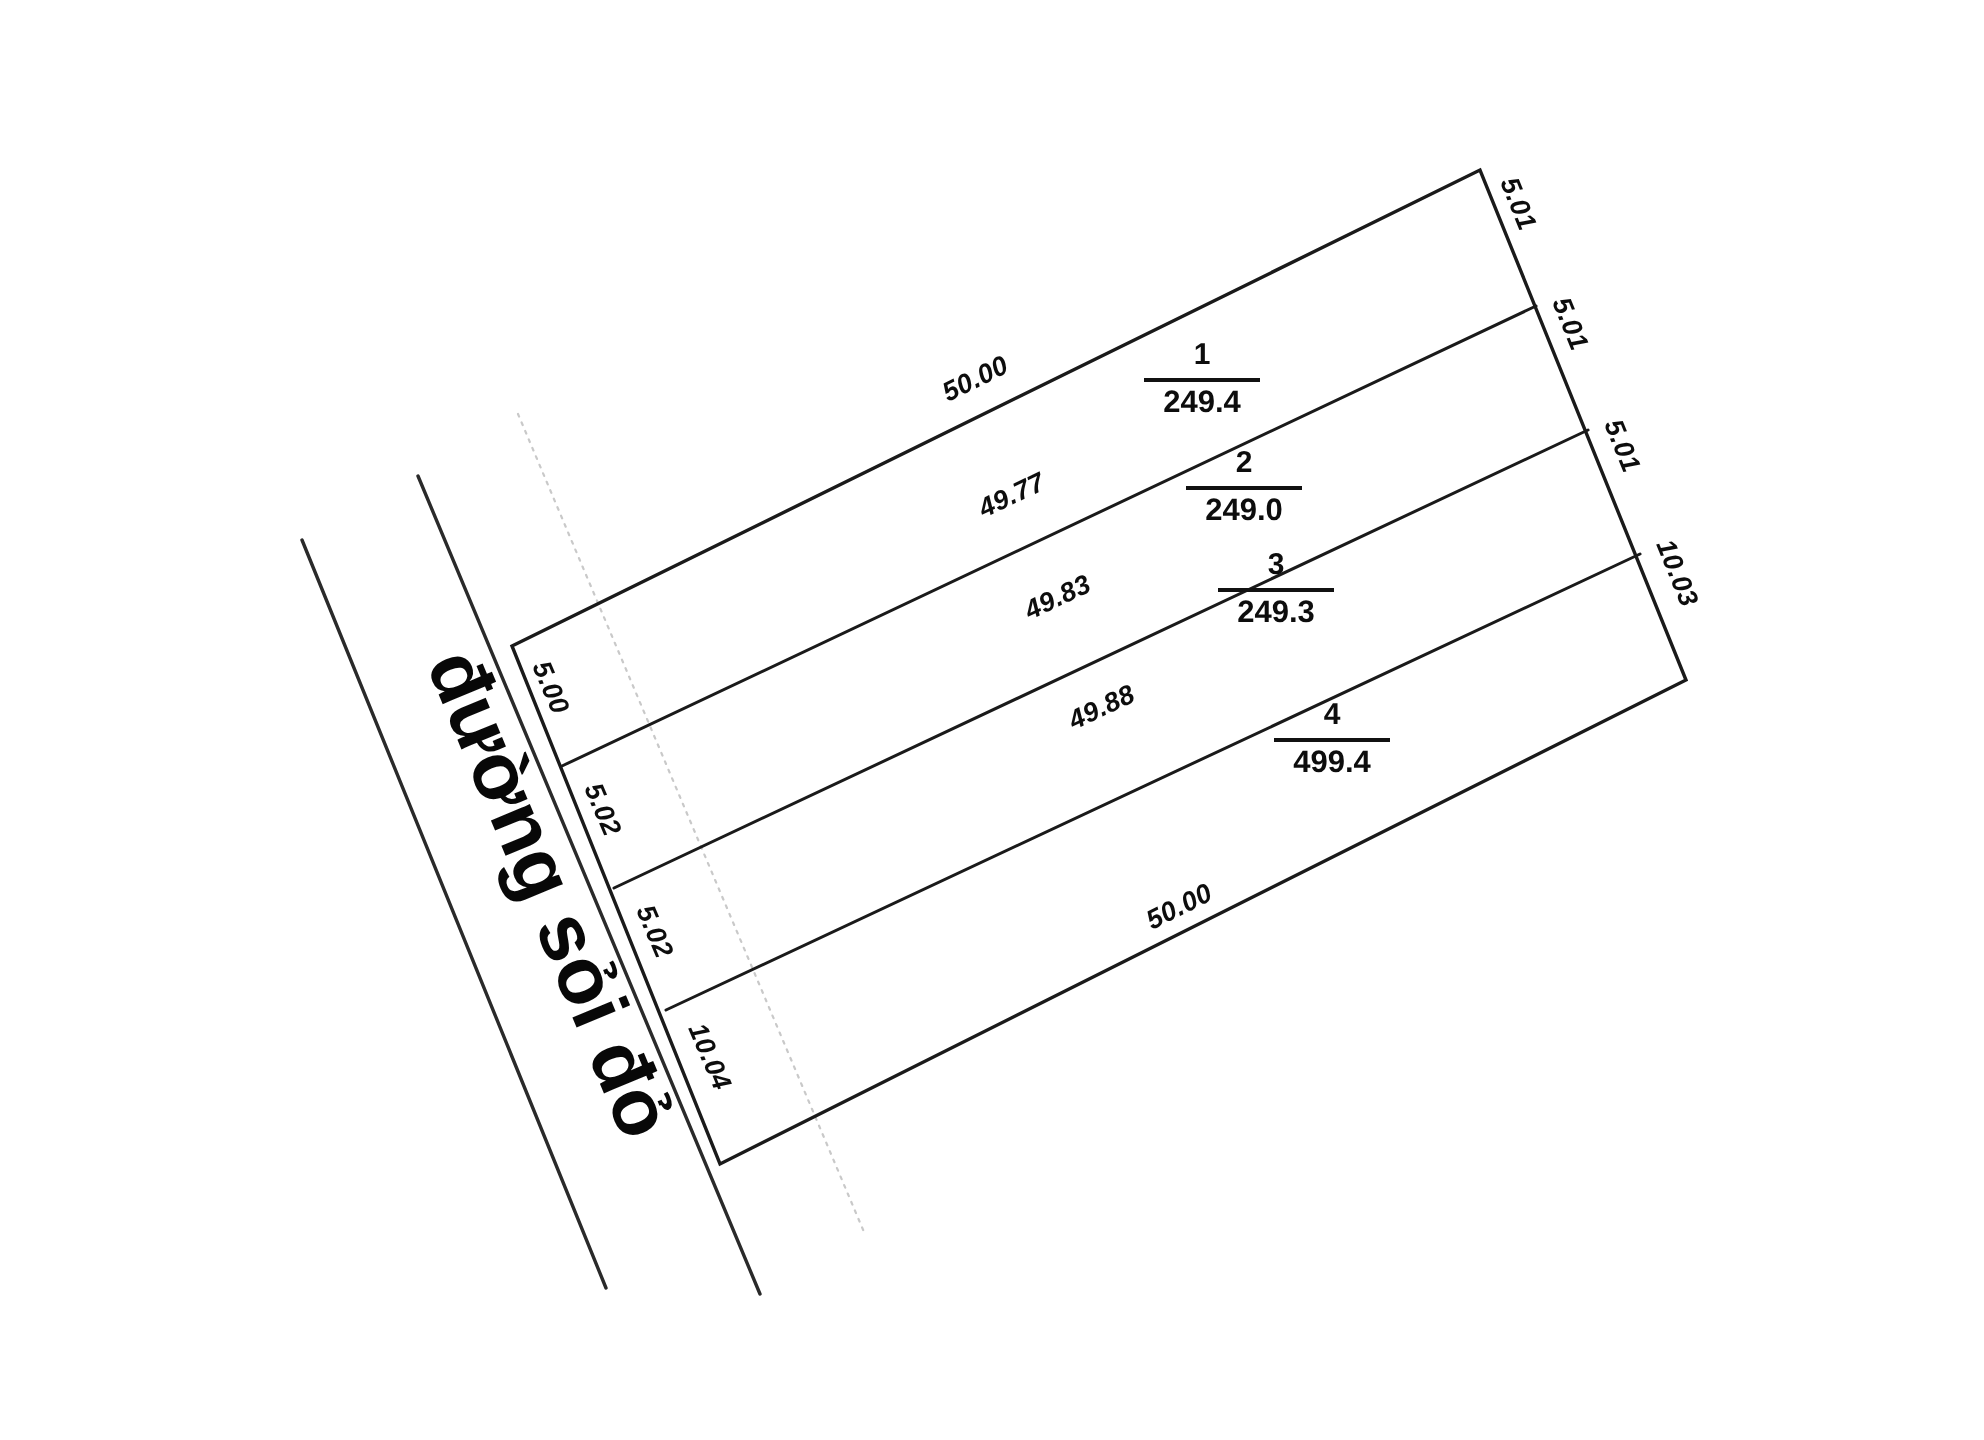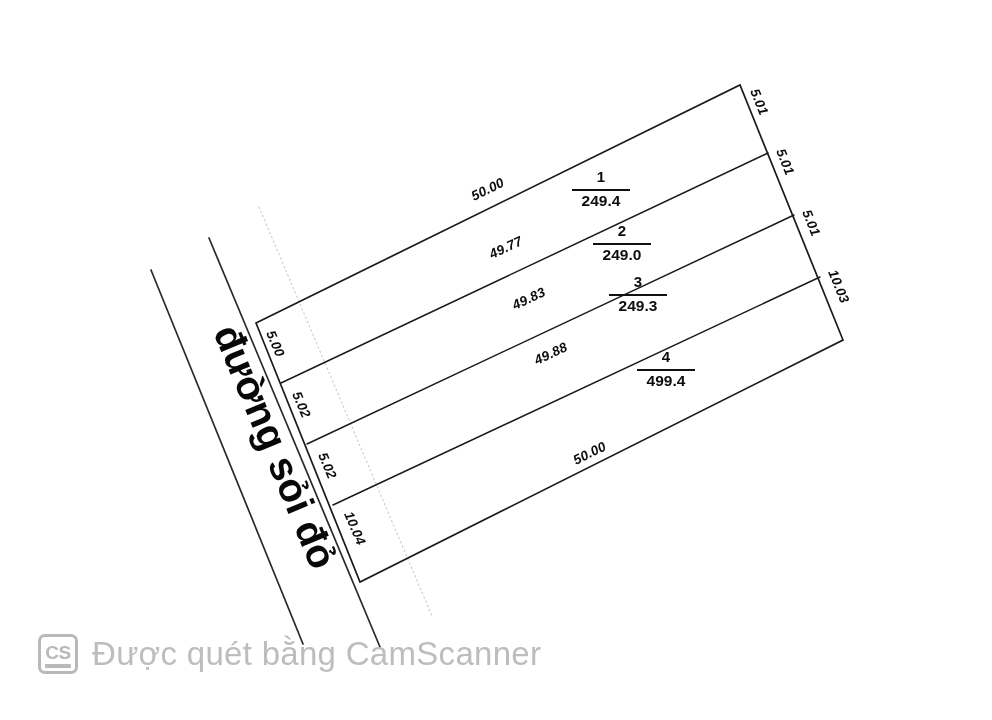--- a/index.html
+++ b/index.html
@@ -215,20 +215,14 @@
       <line class="frac-bar" x1="637" y1="370" x2="695" y2="370"></line>
       <text class="lot-area" x="666" y="386">499.4</text>
     </g>
 
     <g>
       <text class="road-name" x="213" y="332" transform="rotate(67.5 213 332)">đường sỏi đỏ</text>
     </g>
 
   </svg>
 
-  <div id="watermark">
-    <div id="cs-logo">
-      <span id="cs-logo-text">CS</span>
-    </div>
-    <span id="wm-text">Được quét bằng CamScanner</span>
-  </div>
 
 </div>
 
 </body></html>

